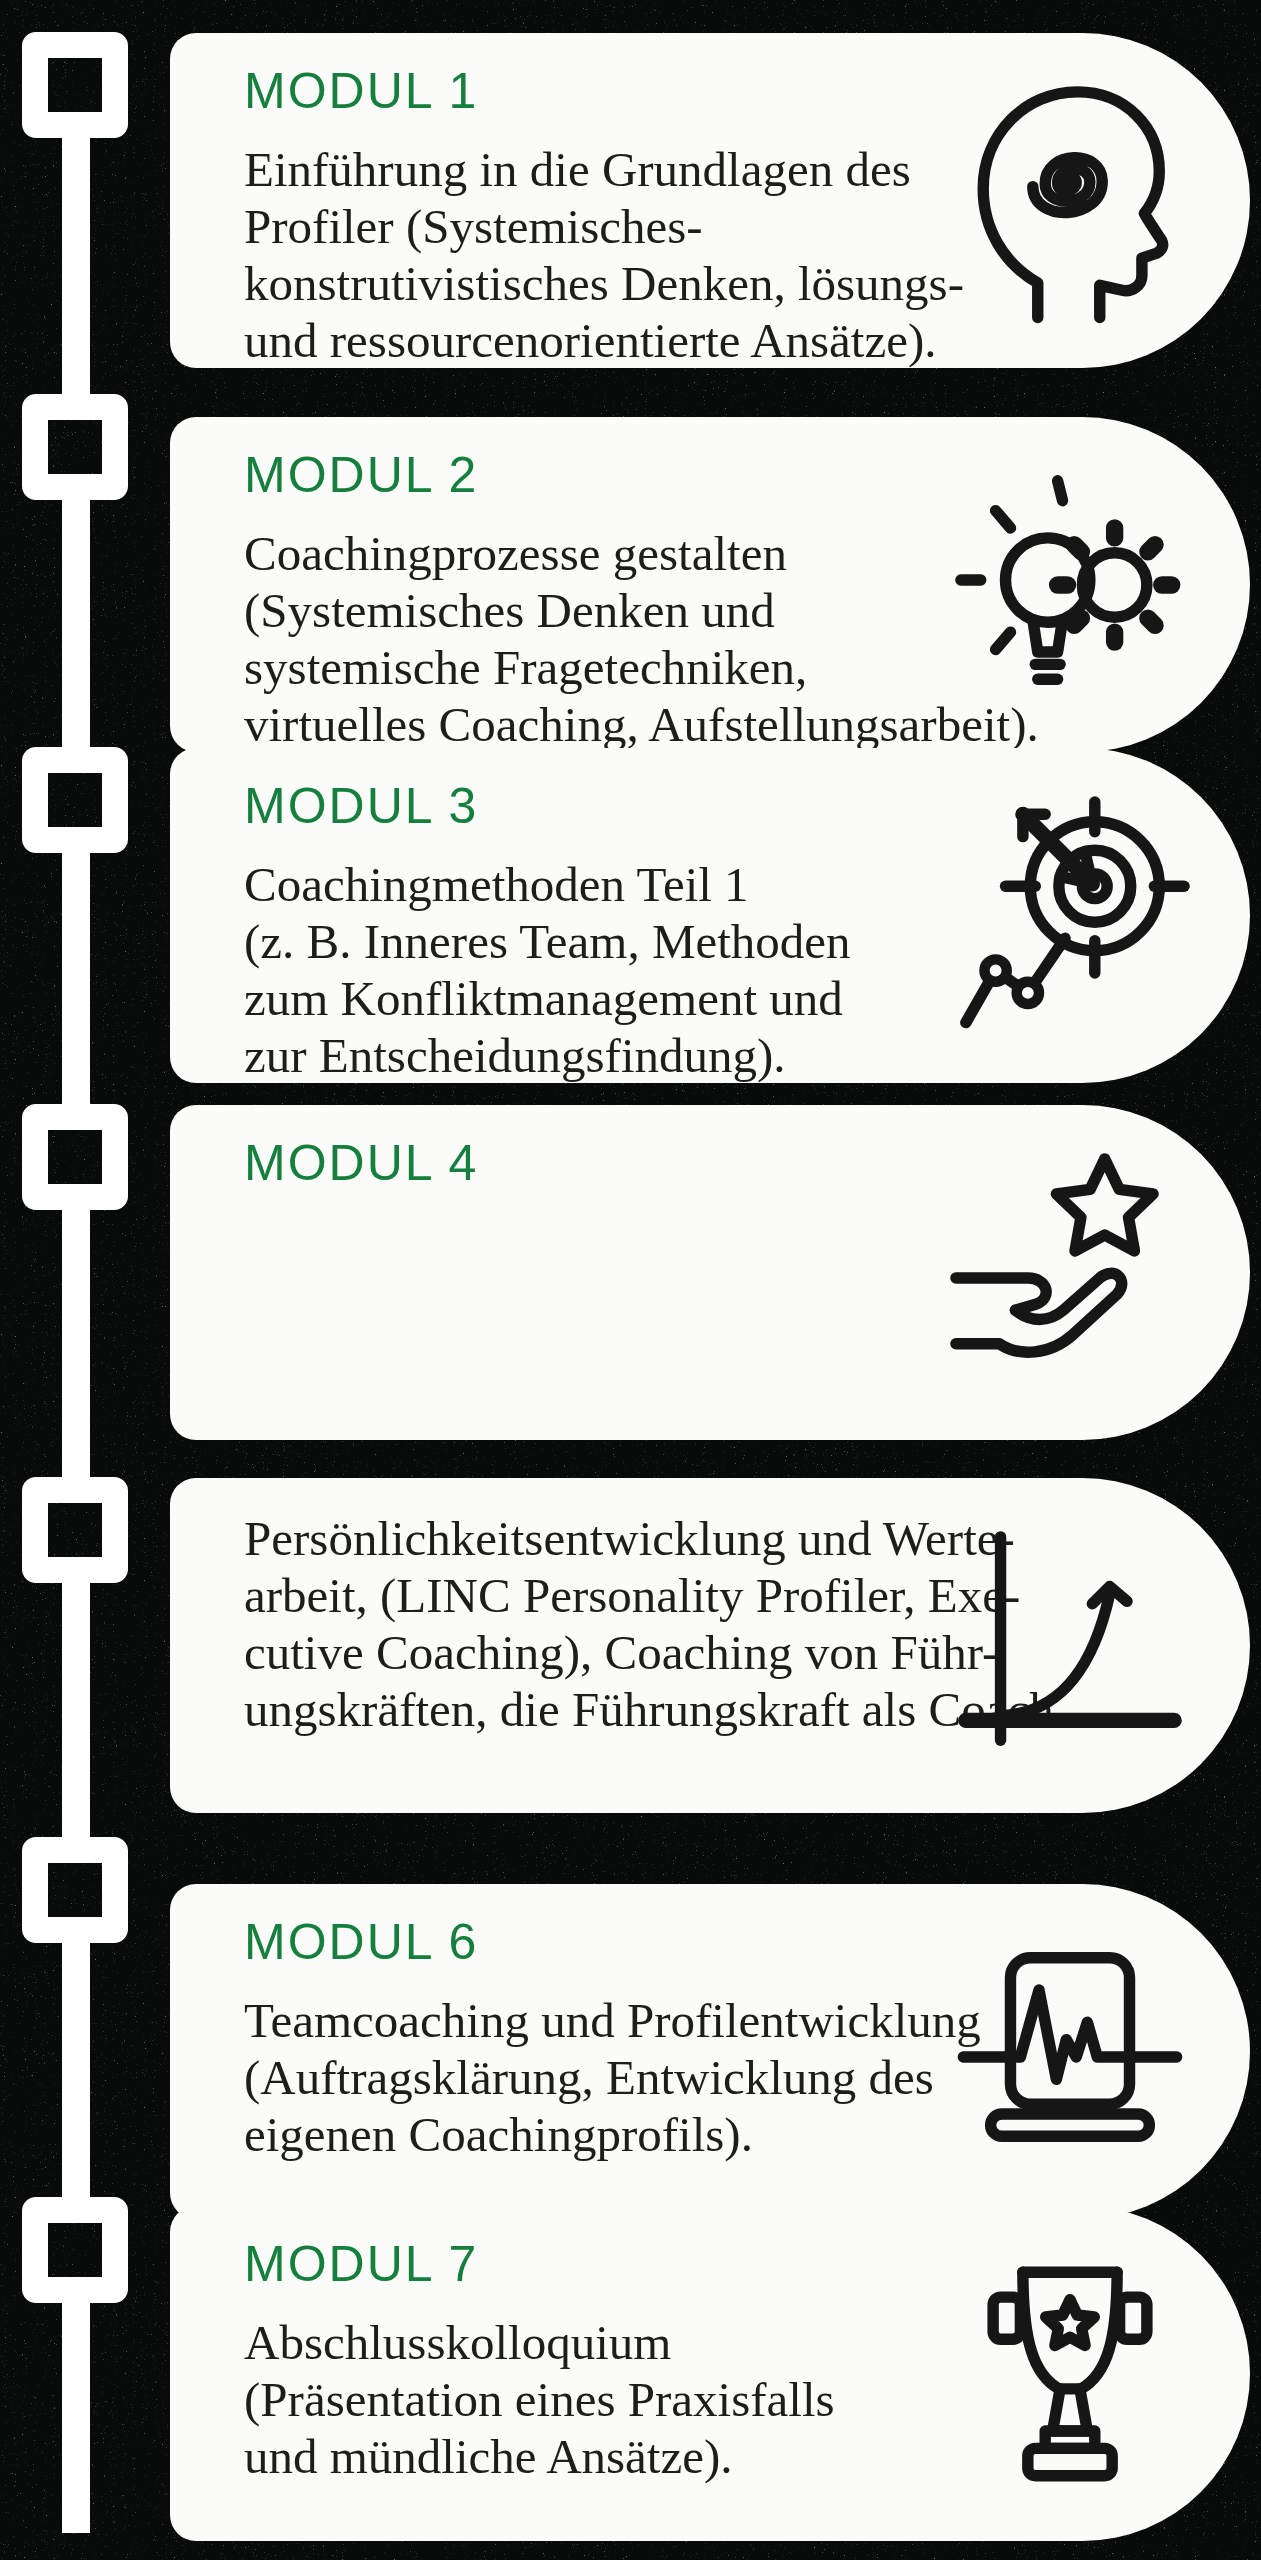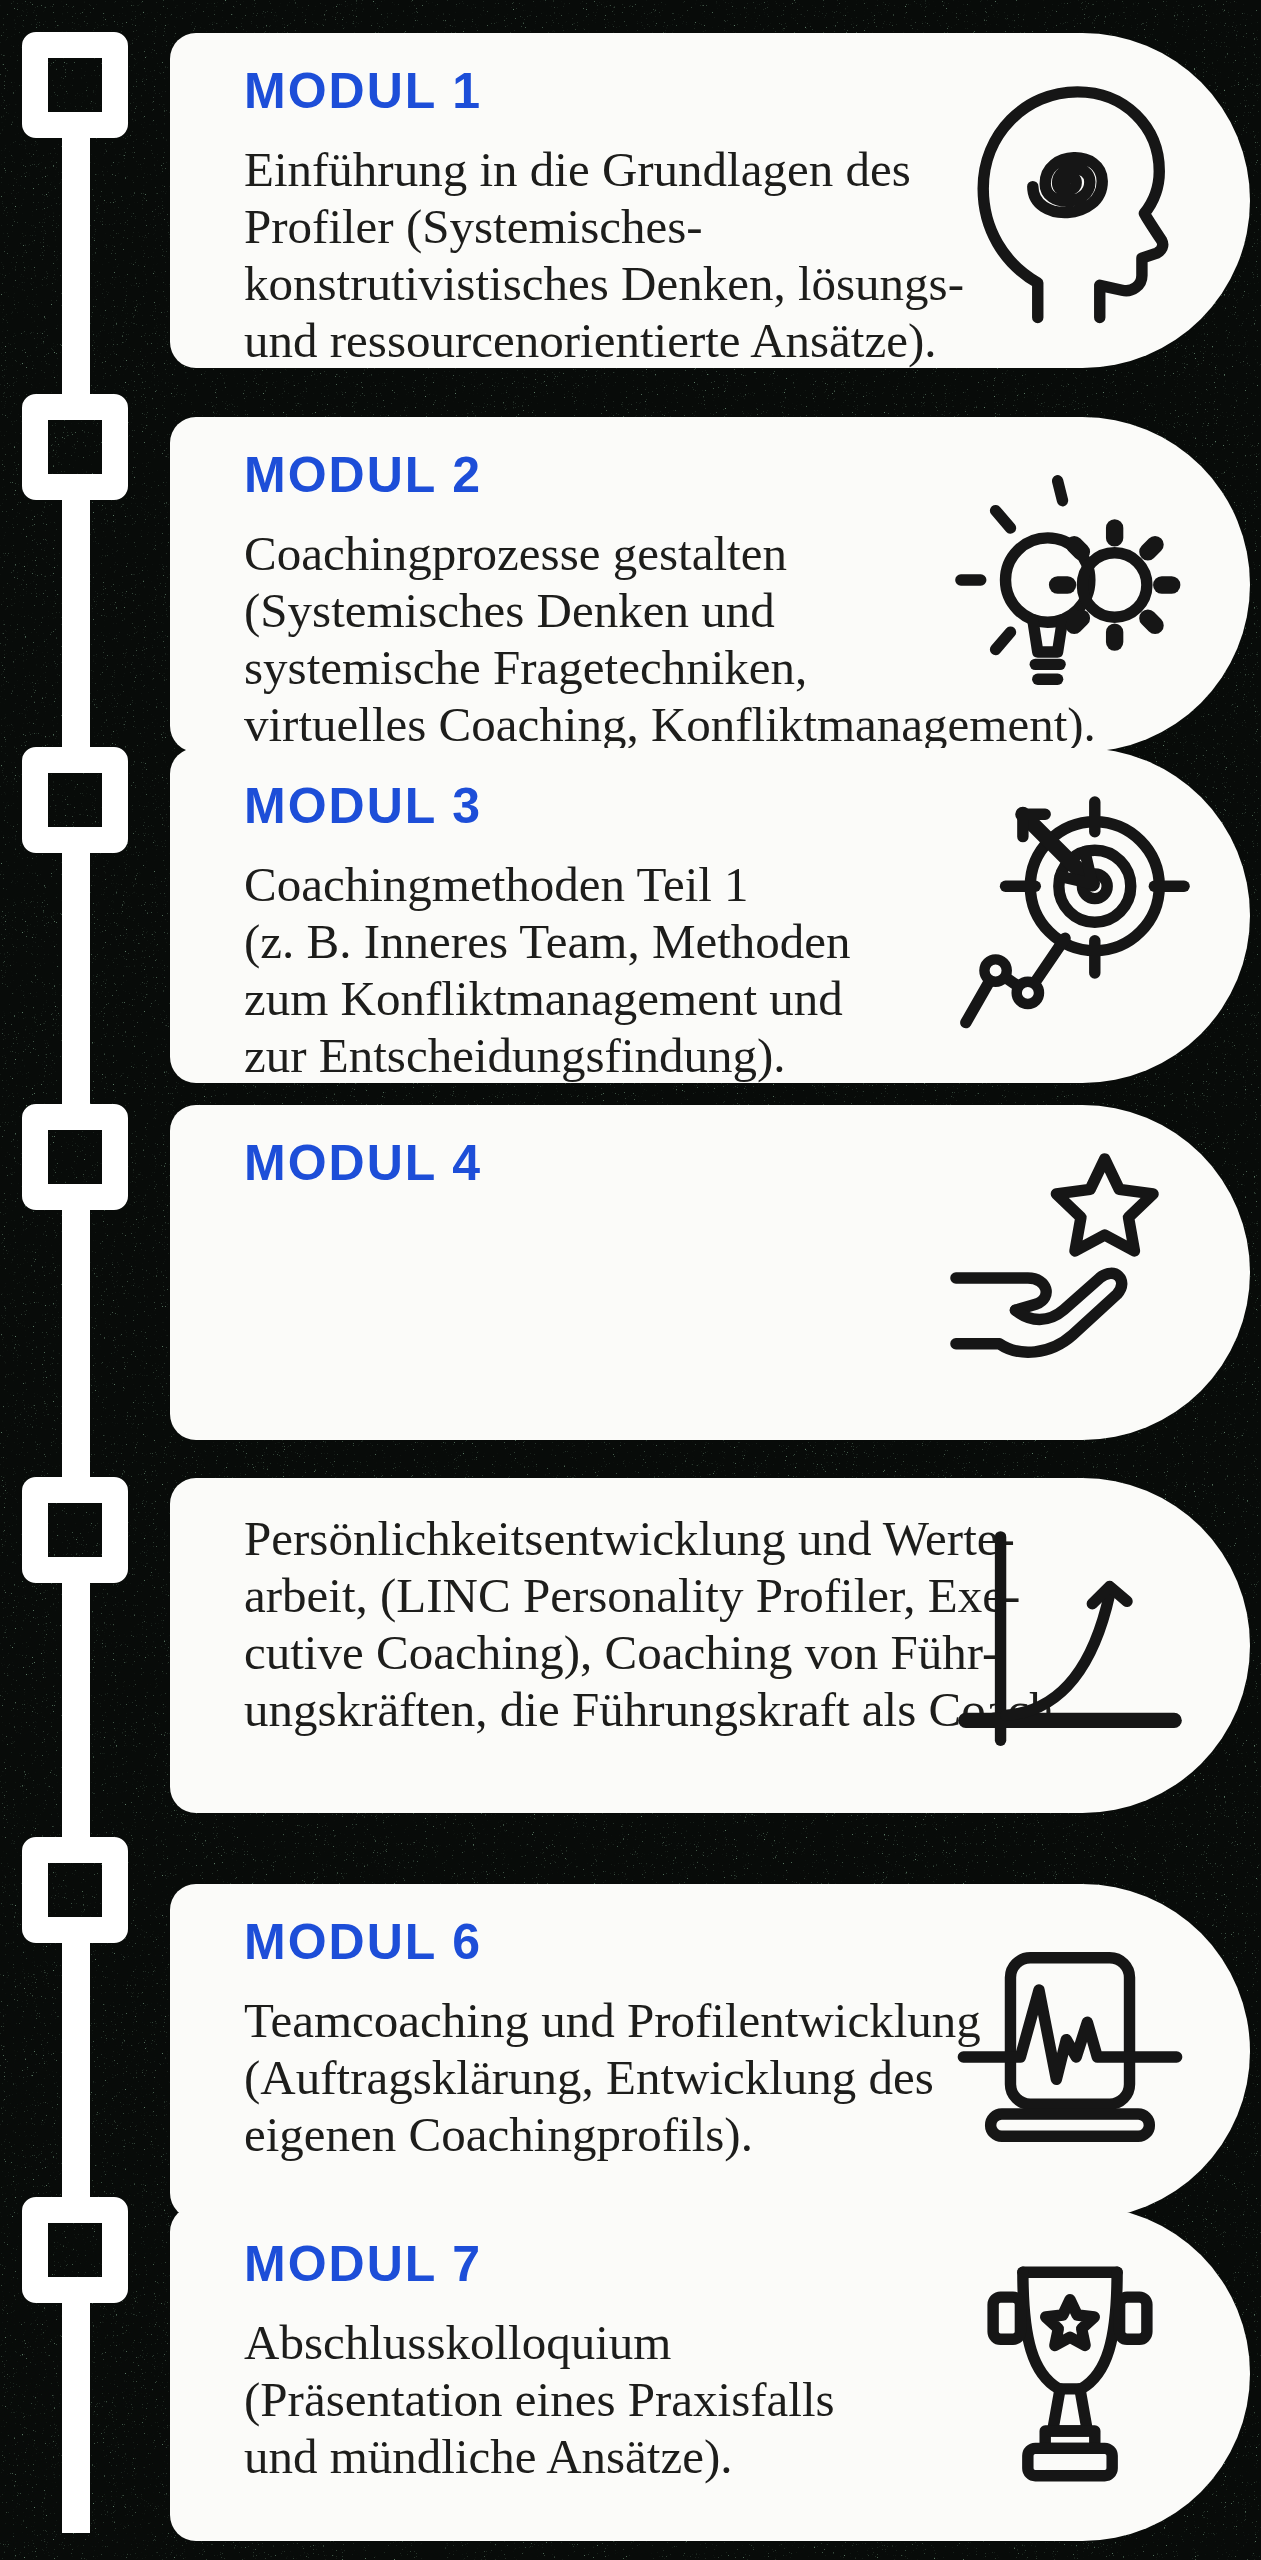--- a/index.html
+++ b/index.html
@@ -9,22 +9,22 @@
 
   
   .tl-seg{position:absolute;left:62px;width:28px;background:#fff;}
   .tl-node{position:absolute;left:22px;width:106px;height:106px;box-sizing:border-box;
            border:26px solid #fff;border-radius:14px;background:transparent;}
 
   
   .card{position:absolute;left:170px;width:1080px;height:335px;background:#fbfbf9;
         border-radius:26px 168px 168px 26px;padding:32px 0 0 74px;box-sizing:border-box;
         overflow:hidden;}
-  .card h2{margin:0 0 24px 0;font-size:50px;line-height:52px;font-weight:bold;
-           letter-spacing:2px;color:#1d4ed8;font-family:"Liberation Sans",sans-serif;}
+  .card h2{margin:0 0 24px 0;font-size:50px;line-height:52px;font-weight:normal;
+           letter-spacing:2px;color:#15803d;font-family:"Liberation Sans",sans-serif;}
   .card p{margin:0;font-size:49px;line-height:57px;color:#1d1d1b;white-space:pre-line;
           font-family:"Liberation Serif",serif;max-width:1010px;}
   .icon{position:absolute;right:56px;top:50%;transform:translateY(-50%);
         width:248px;height:248px;}
   .icon svg{width:100%;height:100%;display:block;}
   .stroke{fill:none;stroke:#161616;stroke-width:4.6;stroke-linecap:round;stroke-linejoin:round;}
   .stroke-thick{fill:none;stroke:#161616;stroke-width:6.2;stroke-linecap:round;stroke-linejoin:round;}
   .dot{fill:#fbfbf9;stroke:#161616;stroke-width:4.2;}
 
   .m1{top:33px;}  .m2{top:395px;margin-top:22px;} .m3{top:748px;} .m4{top:1105px;}
@@ -76,21 +76,21 @@
         <path class="stroke" d="M48,42 c0.5,-2.5 4.5,-2 4.5,0.5 c0,4 -7.5,4.5 -7.5,0.3 c0,-7.5 13,-8 13,-0.5 c0,10 -18,10.5 -18,0.7 c0,-13.5 23,-14 23,-1 c0,16 -28,17 -28,2.2"></path>
       </svg>
     </div>
   </section>
 
   <section class="card m2">
     <h2>MODUL 2</h2>
     <p>Coachingprozesse gestalten
 (Systemisches Denken und
 systemische Fragetechniken,
-virtuelles Coaching, Konfliktmanagement).</p>
+virtuelles Coaching, Aufstellungsarbeit).</p>
     <div class="icon">
       <svg viewBox="0 0 100 100">
         <path class="stroke" d="M45,8 L47,16"></path>
         <path class="stroke" d="M20,20 L26,27"></path>
         <path class="stroke" d="M6,48 L14,48"></path>
         <path class="stroke" d="M20,76 L26,69"></path>
         <circle class="stroke" cx="41" cy="48" r="17"></circle>
         <path class="stroke" d="M35,64 L37,77 L45,77 L47,64"></path>
         <path class="stroke" d="M36,82 L46,82"></path>
         <path class="stroke" d="M37,88 L45,88"></path>

